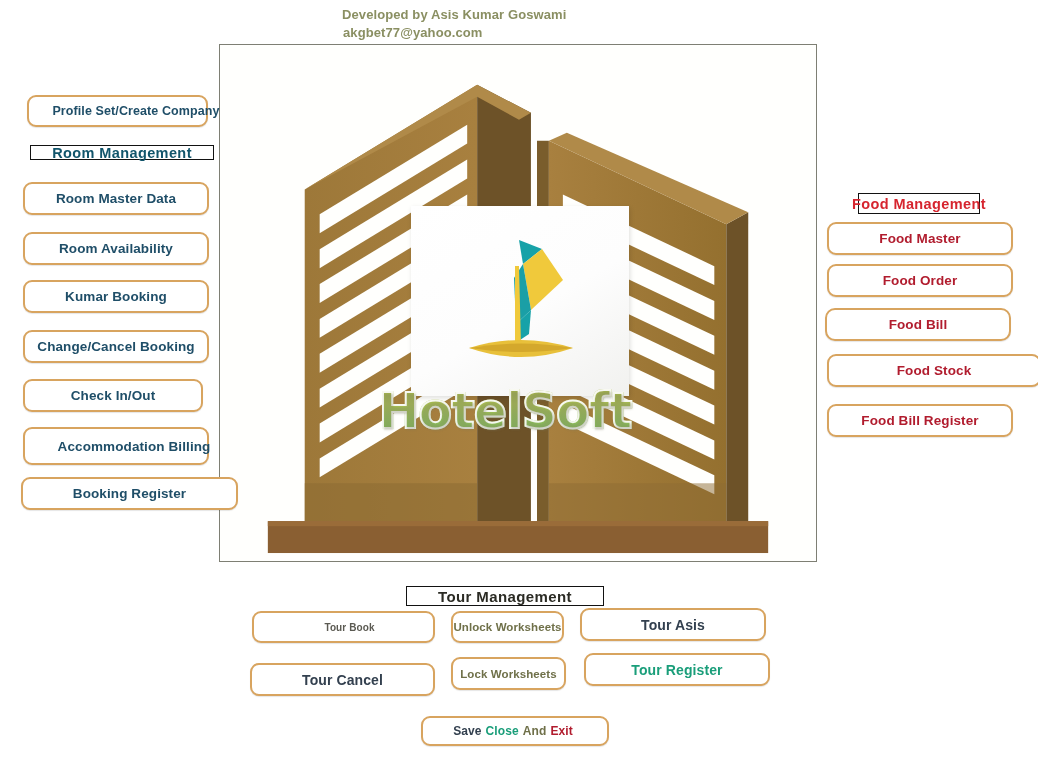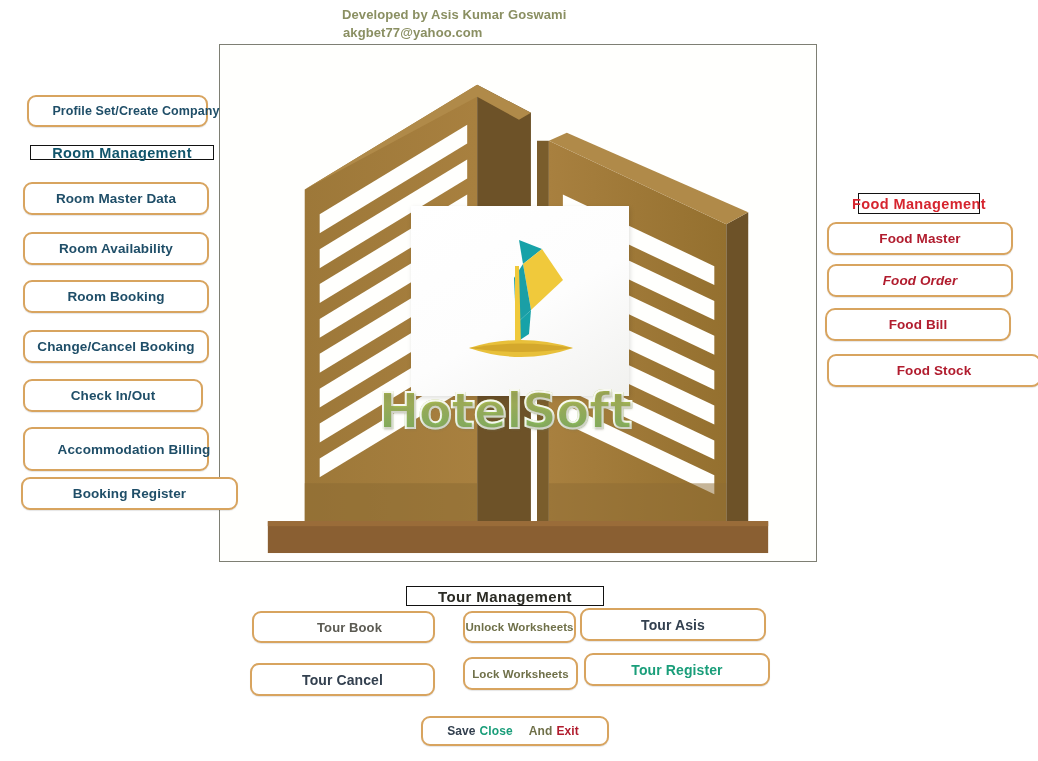--- a/index.html
+++ b/index.html
@@ -55,21 +55,21 @@
     letter-spacing: 0.1px;
     cursor: pointer;
     user-select: none;
     white-space: nowrap;
     padding: 0 4px;
   }
 
   
   .c-blue   { color: #1f4e68; }
   .c-red    { color: #b11c2e; }
-  .c-olive  { color: #6f7049; margin-left: 12px; }
+  .c-olive  { color: #6f7049; }
   .c-slate  { color: #33404f; }
   .c-teal   { color: #1a9e7a; }
   .c-brown  { color: #5b5a52; }
 
   
   .sec-head {
     position: absolute;
     background: #ffffff;
     border: 1.5px solid #121212;
     display: flex;
@@ -85,34 +85,34 @@
   .sec-head.tour  { color: #2b2b24; font-size: 15px; }
 
   
   #btn-profile        { left: 27px;  top: 95px;  width: 181px; height: 32px; font-size: 12.5px; padding-left: 41px; }
   #head-room          { left: 30px;  top: 145px; width: 184px; height: 15px; }
   #btn-room-master    { left: 23px;  top: 182px; width: 186px; height: 33px; }
   #btn-room-avail     { left: 23px;  top: 232px; width: 186px; height: 33px; }
   #btn-room-booking   { left: 23px;  top: 280px; width: 186px; height: 33px; }
   #btn-change-cancel  { left: 23px;  top: 330px; width: 186px; height: 33px; }
   #btn-checkinout     { left: 23px;  top: 379px; width: 180px; height: 33px; }
-  #btn-accommodation  { left: 23px;  top: 427px; width: 186px; height: 44px; padding-left: 40px; }
+  #btn-accommodation  { left: 23px;  top: 427px; width: 186px; height: 38px; padding-left: 40px; }
   #btn-booking-reg    { left: 21px;  top: 477px; width: 217px; height: 33px; }
 
   
   #head-food          { left: 858px; top: 185px; width: 122px; height: 21px; margin-top: 8px; }
   #btn-food-master    { left: 827px; top: 222px; width: 186px; height: 33px; }
-  #btn-food-order     { left: 827px; top: 264px; width: 186px; height: 33px; font-style: italic; }
+  #btn-food-order     { left: 827px; top: 264px; width: 186px; height: 33px; }
   #btn-food-bill      { left: 825px; top: 308px; width: 186px; height: 33px; border-radius: 10px; }
   #btn-food-stock     { left: 827px; top: 354px; width: 214px; height: 33px; }
   #btn-food-bill-reg  { left: 827px; top: 404px; width: 186px; height: 33px; }
 
   
   #head-tour          { left: 406px; top: 586px; width: 198px; height: 20px; }
-  #btn-tour-book      { left: 252px; top: 611px; width: 183px; height: 32px; font-size: 13px; padding-left: 16px; }
+  #btn-tour-book      { left: 252px; top: 611px; width: 183px; height: 32px; font-size: 10px; padding-left: 16px; }
   #btn-unlock         { left: 451px; top: 611px; width: 113px; height: 32px; font-size: 11.5px; }
   #btn-tour-bill      { left: 580px; top: 608px; width: 186px; height: 33px; font-size: 14px; }
   #btn-tour-cancel    { left: 250px; top: 663px; width: 185px; height: 33px; font-size: 14px; }
   #btn-lock           { left: 451px; top: 657px; width: 115px; height: 33px; font-size: 11.5px; }
   #btn-tour-register  { left: 584px; top: 653px; width: 186px; height: 33px; font-size: 14px; }
   #btn-save-exit      { left: 421px; top: 716px; width: 188px; height: 30px; font-size: 12px; }
 
   #btn-save-exit span { margin-right: 4px; }
 
   
@@ -253,40 +253,41 @@
   <div id="wordmark">HotelSoft</div>
 
   <div class="btn c-blue" id="btn-profile">Profile  Set/Create Company</div>
 
   <div class="sec-head room" id="head-room">Room   Management</div>
 
   <div class="btn c-blue" id="btn-room-master">Room Master Data</div>
 
   <div class="btn c-blue" id="btn-room-avail">Room Availability</div>
 
-  <div class="btn c-blue" id="btn-room-booking">Room Booking</div>
+  <div class="btn c-blue" id="btn-room-booking">Kumar Booking</div>
 
   <div class="btn c-blue" id="btn-change-cancel">Change/Cancel Booking</div>
 
   <div class="btn c-blue" id="btn-checkinout">Check In/Out</div>
 
   <div class="btn c-blue" id="btn-accommodation">Accommodation Billing</div>
 
   <div class="btn c-blue" id="btn-booking-reg">Booking Register</div>
 
   <div class="sec-head food" id="head-food">Food Management</div>
 
   <div class="btn c-red" id="btn-food-master">Food Master</div>
 
   <div class="btn c-red" id="btn-food-order">Food Order</div>
 
   <div class="btn c-red" id="btn-food-bill">Food Bill</div>
 
   <div class="btn c-red" id="btn-food-stock">Food Stock</div>
 
+  <div class="btn c-red" id="btn-food-bill-reg">Food Bill Register</div>
 
   <div class="sec-head tour" id="head-tour">Tour   Management</div>
 
   <div class="btn c-brown" id="btn-tour-book">Tour Book</div>
 
   <div class="btn c-olive" id="btn-unlock">Unlock Worksheets</div>
 
   <div class="btn c-slate" id="btn-tour-bill">Tour Asis</div>
 
   <div class="btn c-slate" id="btn-tour-cancel">Tour  Cancel</div>

